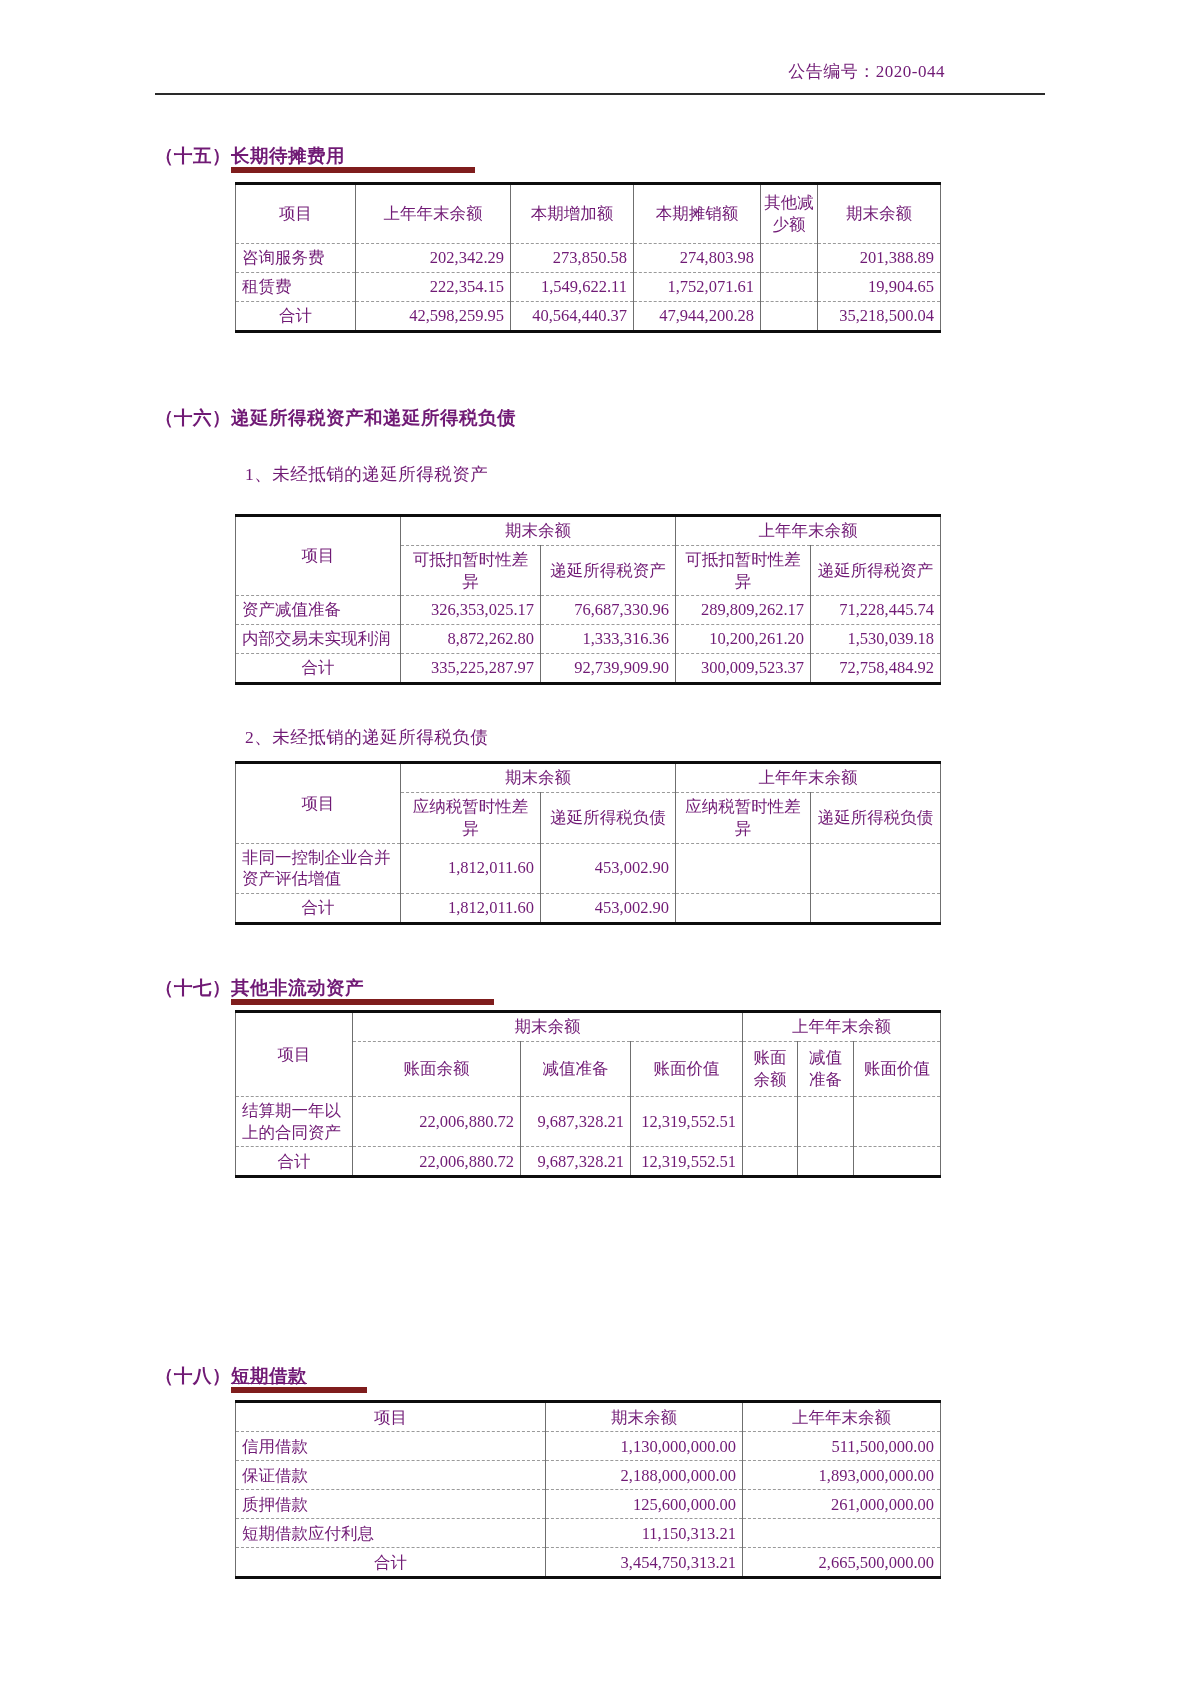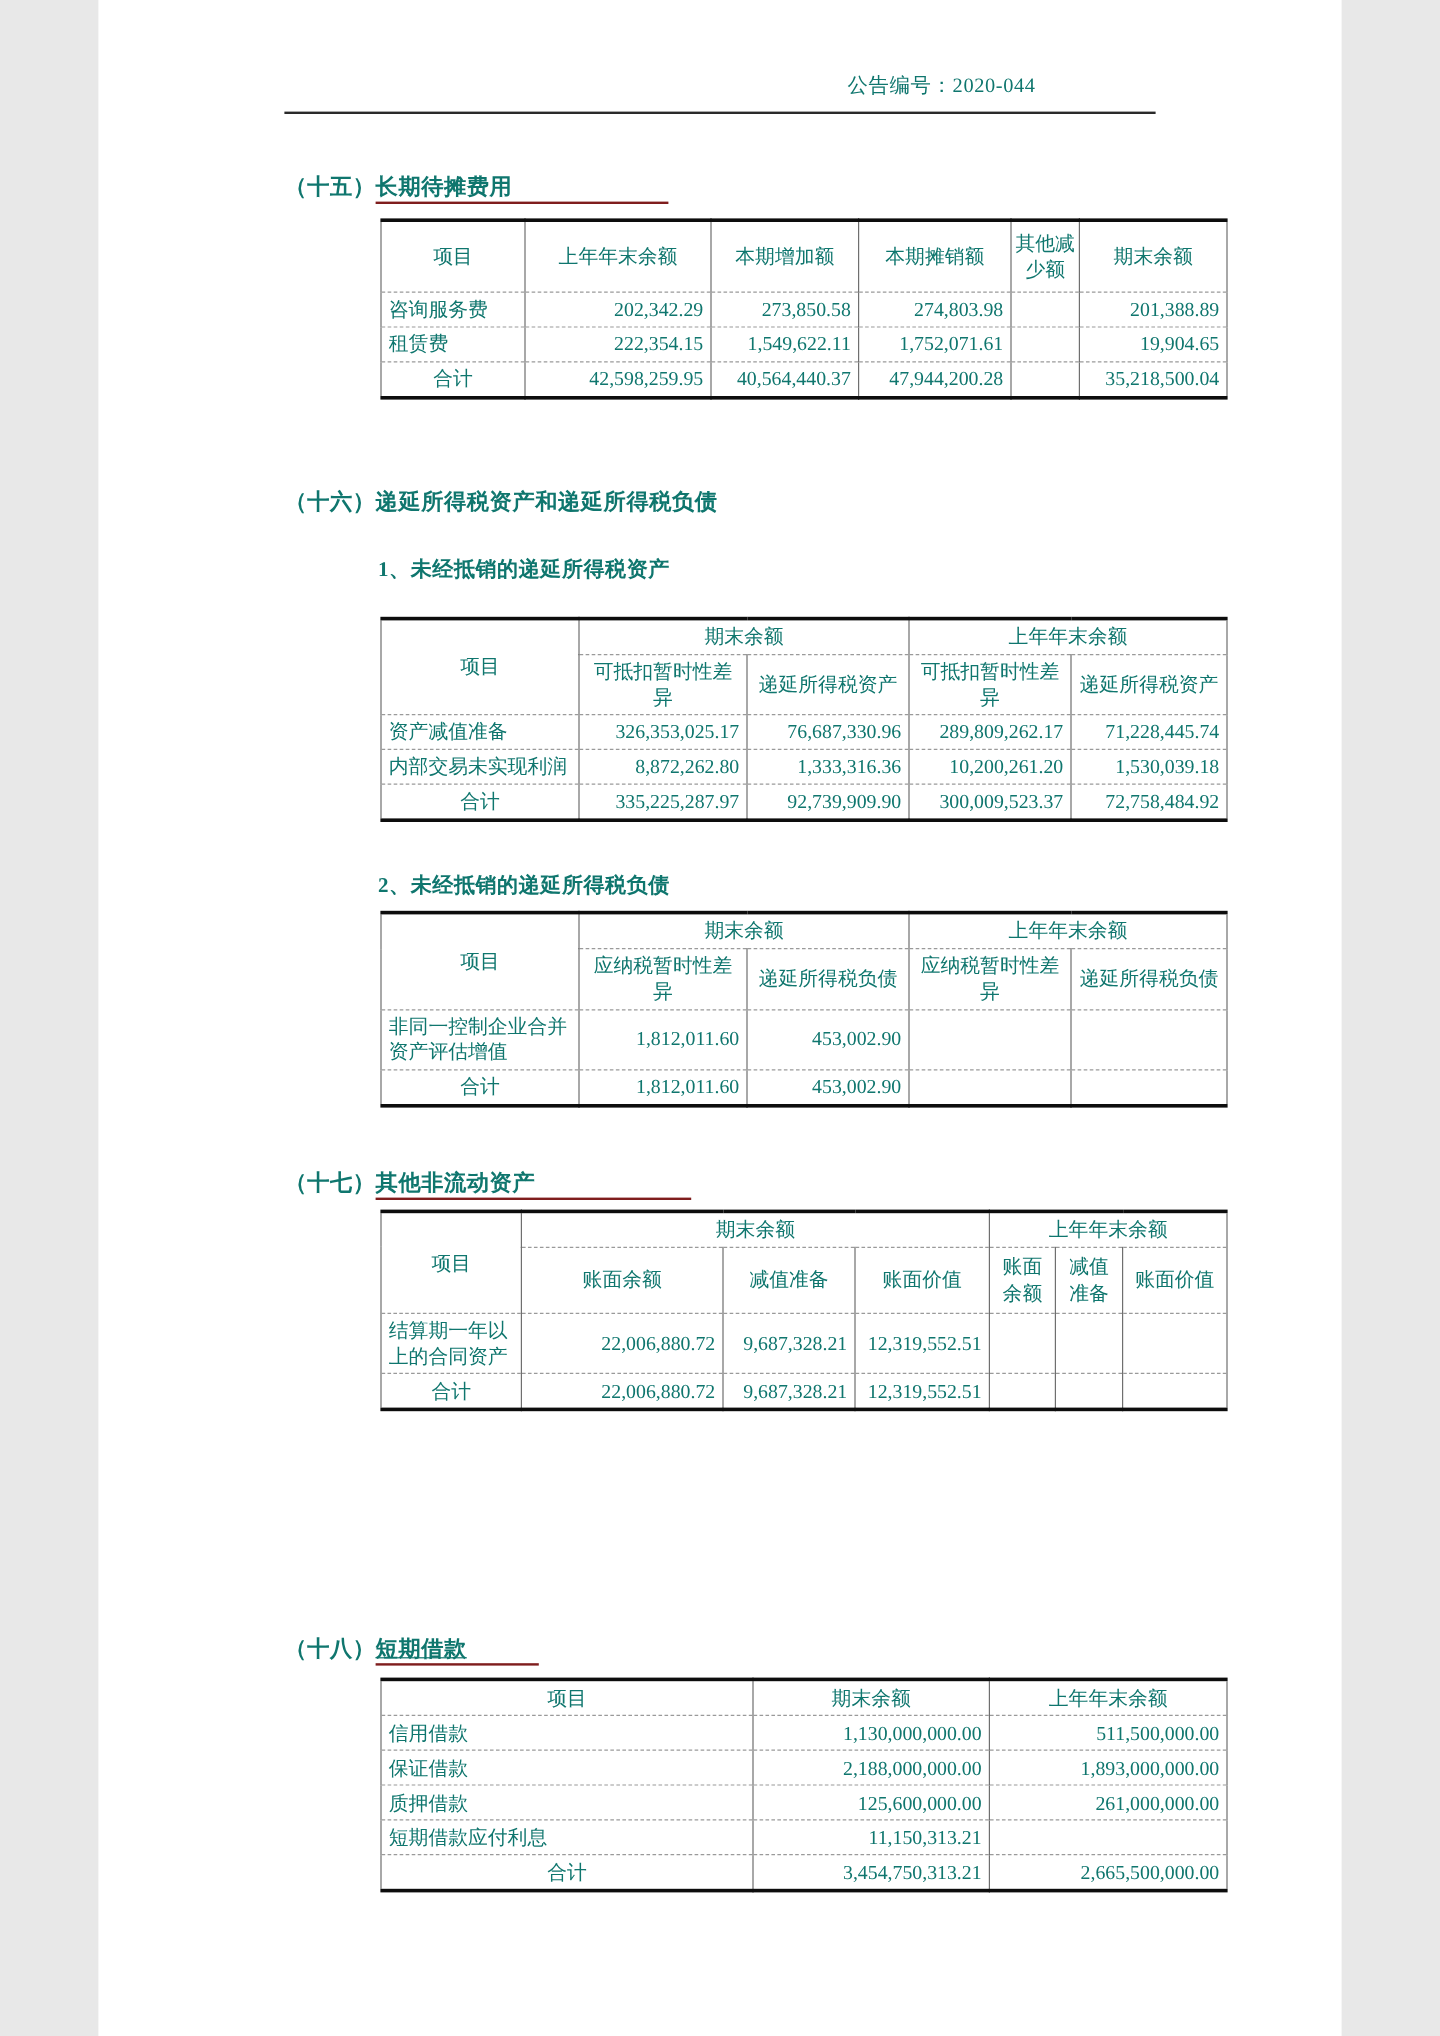--- a/index.html
+++ b/index.html
@@ -1,30 +1,30 @@
 <!DOCTYPE html>
 <html><head>
 <meta charset="utf-8">
 <style>
   html,body { margin:0; padding:0; background:#e8e8e8; }
   .page {
-    width:1036px; height:1697px; margin:0 auto; background:#ffffff;
-    font-family:"Liberation Serif", serif; color:#0f766e;
+    width:1200px; height:1697px; margin:0 auto; background:#ffffff;
+    font-family:"Liberation Serif", serif; color:#701a75;
     position:relative; overflow:hidden; box-sizing:border-box;
   }
   .content { padding:0 155px; }
   .doc-header { padding-top:60px; text-align:right; font-size:17px; letter-spacing:0.5px; }
   .doc-header .doc-number { display:inline-block; padding-right:100px; }
   .header-rule { border-bottom:2.5px solid #2a2a2a; margin-top:10px; }
 
   .section-title { font-size:18.5px; font-weight:bold; margin:0; letter-spacing:0.5px; }
-  .section-title .u { border-bottom:2px solid #7f1d1d; padding-bottom:1px; }
+  .section-title .u { border-bottom:6px solid #7f1d1d; padding-bottom:1px; }
   .u-wide { padding-right:130px; }
   .u-mid  { padding-right:60px;text-decoration:underline; }
-  .sub-title { font-size:17.5px; font-weight:bold; margin:0; padding-left:78px; letter-spacing:0.5px; }
+  .sub-title { font-size:17.5px; font-weight:normal; margin:12px; padding-left:78px; letter-spacing:0.5px; }
 
   .s15 { margin-top:48px; }
   .s15 table { margin-top:14px; }
   .s16 { margin-top:72px; }
   .s16 .sub-title-1 { margin-top:32px; }
   .s16 table.t2 { margin-top:28px; }
   .s16 .sub-title-2 { margin-top:40px; }
   .s16 table.t3 { margin-top:10px; }
   .s17 { margin-top:50px; }
   .s17 table { margin-top:10px; }

